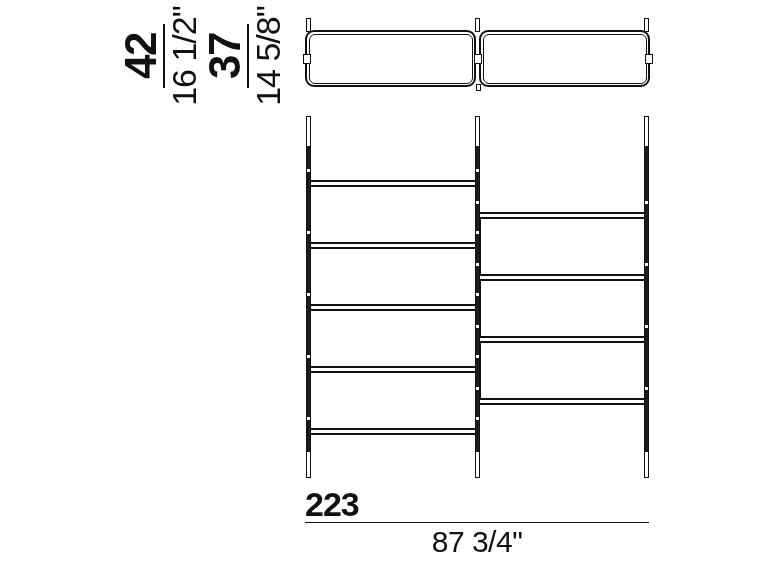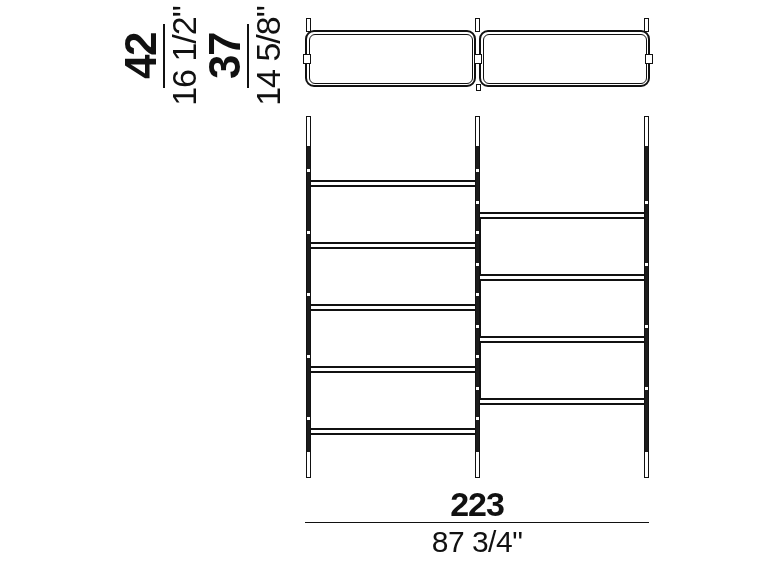--- a/index.html
+++ b/index.html
@@ -12,21 +12,21 @@
   .vdim {
     position:absolute; width:112px;
     display:flex; flex-direction:column; align-items:center;
     transform:translate(-50%,-50%) rotate(-90deg);
     text-align:center;
   }
   .vdim .num { font-size:44px; font-weight:bold; line-height:36px; letter-spacing:-1.5px; white-space:nowrap; }
   .vdim .fbar { width:64px; border-top:2.5px solid #111; margin:4px 0 2px 0; }
   .vdim .den { font-size:34px; line-height:34px; letter-spacing:-1px; white-space:nowrap; }
   
-  .hdim-num  { position:absolute; left:305px; top:487px; width:344px; text-align:center;
+  .hdim-num  { position:absolute; left:305px; top:487px; width:344px; text-align:left;
                font-size:34px; font-weight:bold; line-height:34px; letter-spacing:-1px; }
   .hdim-line { position:absolute; left:305px; top:522px; width:344px; height:0;
                border-top:1.6px solid #111; }
   .hdim-den  { position:absolute; left:305px; top:526px; width:344px; text-align:center;
                font-size:30px; line-height:31px; letter-spacing:-0.5px; }
   
   .plan-outer { position:absolute; border:2.2px solid #111; border-radius:9px; background:#fff; }
   .plan-inner { position:absolute; border:1.3px solid #111; border-radius:6px; }
   .plan-tab, .plan-clip, .plan-bump { position:absolute; border:1.3px solid #111; background:#fff; }
   

